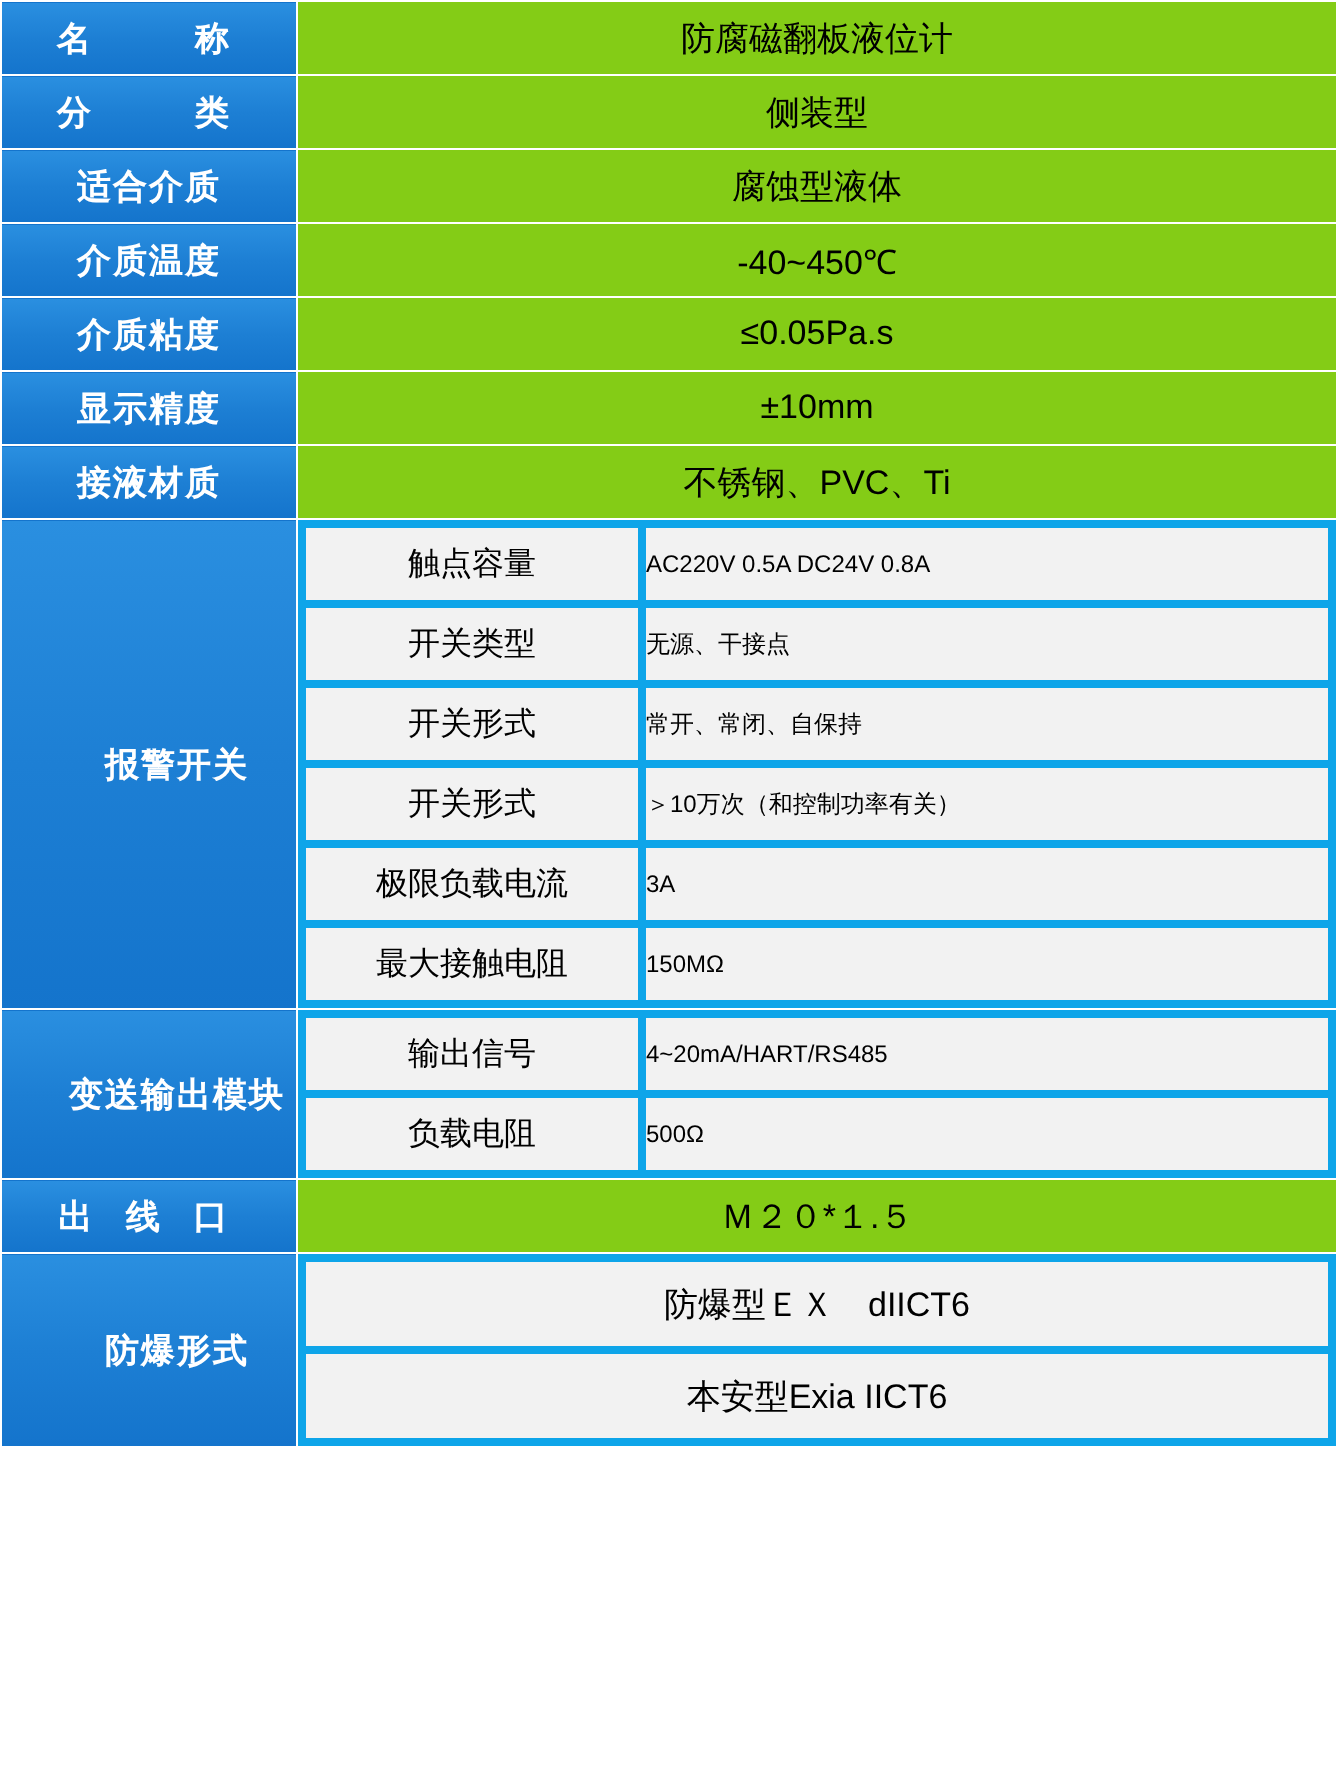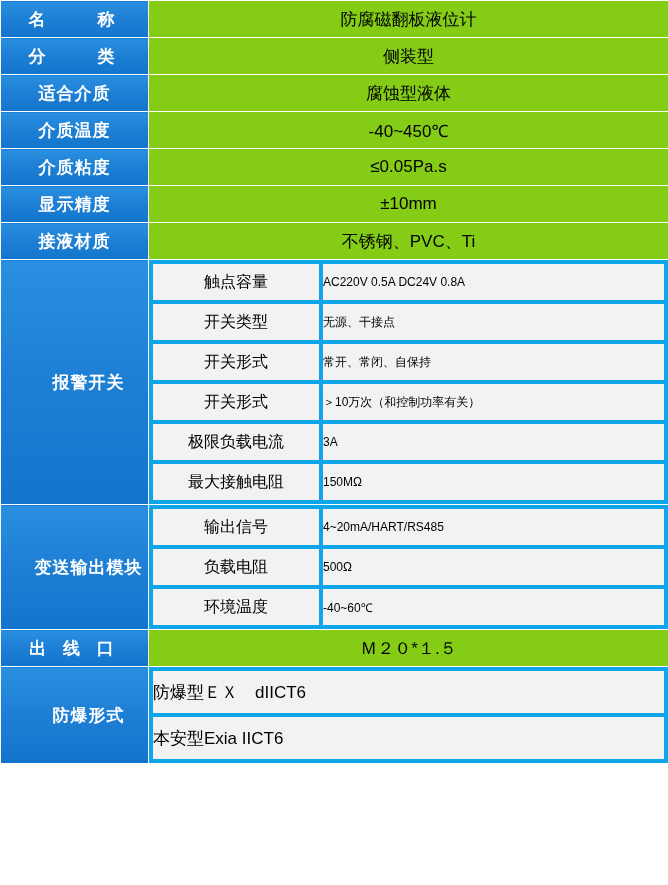--- a/index.html
+++ b/index.html
@@ -60,21 +60,21 @@
   }
   .subval {
     background: #f2f2f2;
     color: #000;
     font-size: 12px;
     text-align: left;
     padding-left: 14px;
     height: 36px;
   }
   .subval.center {
-    text-align: left;
+    text-align: center;
     padding-left: 0;
   }
   .nested {
     width: 100%;
     border-collapse: collapse;
     table-layout: fixed;
   }
   .nested td {
     border: 4px solid #0ea5e9;
     padding: 0;
@@ -174,24 +174,20 @@
             </colgroup>
           <tbody>
             <tr>
               <td class="sublbl">输出信号</td>
               <td class="subval">4~20mA/HART/RS485</td>
             </tr>
             <tr>
               <td class="sublbl">负载电阻</td>
               <td class="subval">500Ω</td>
             </tr>
-            <tr>
-              <td class="sublbl">环境温度</td>
-              <td class="subval">-40~60℃</td>
-            </tr>
           </tbody>
         </table>
       </td>
     </tr>
 
     <tr>
       <td class="lbl spaced">出 线 口</td>
       <td class="val">Ｍ２０*１.５</td>
     </tr>
 

